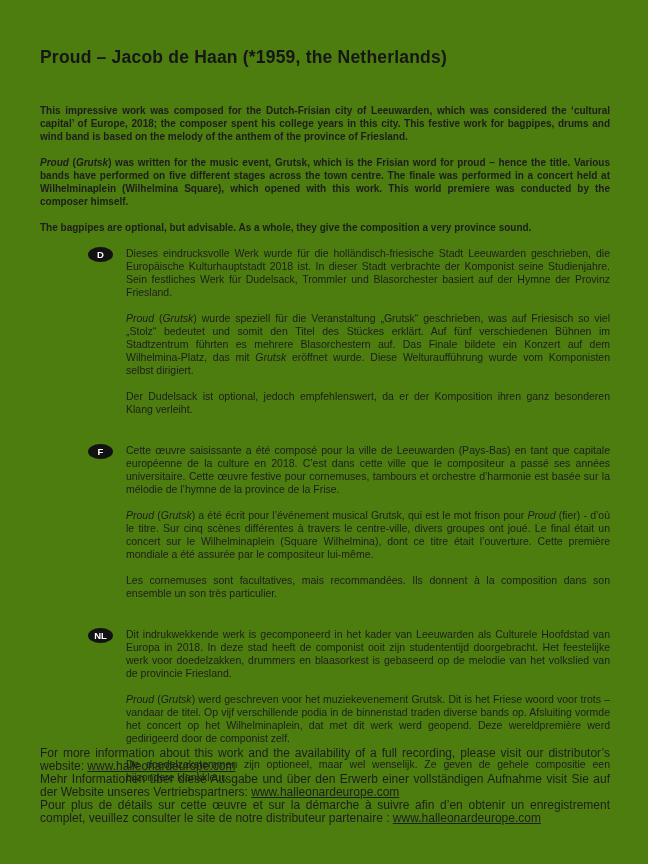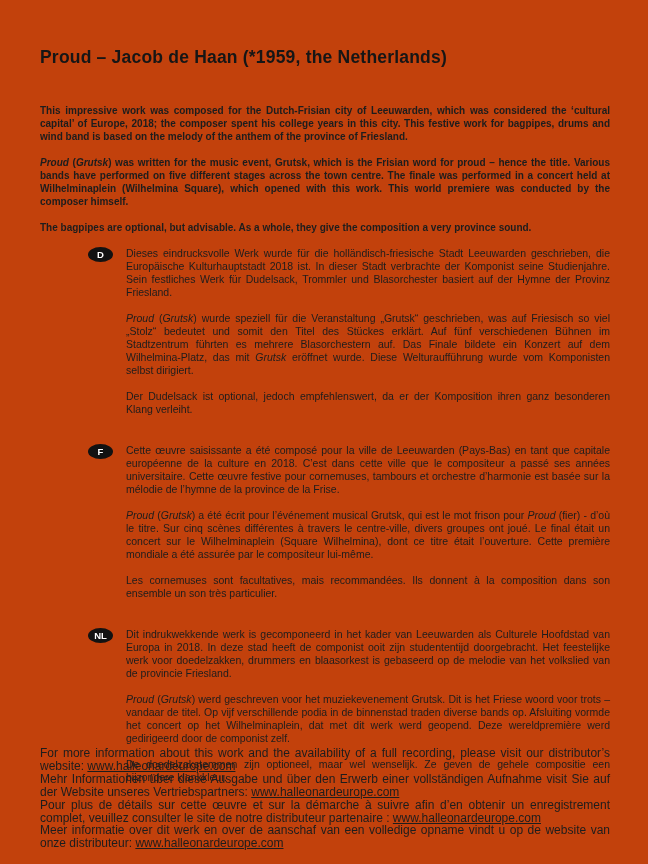--- a/index.html
+++ b/index.html
@@ -1,21 +1,21 @@
 <!DOCTYPE html>
 <html><head>
 <meta charset="utf-8">
 <style>
   * { box-sizing: border-box; }
   html, body { margin: 0; padding: 0; background: #ffffff; }
   .page {
     position: relative;
     width: 648px;
     height: 864px;
-    background: #c2410c;
+    background: #4d7c0f;
     font-family: "Liberation Sans", sans-serif;
     color: #1d1d1d;
     overflow: hidden;
   }
   .content {
     padding: 46px 38px 0 40px;
   }
   .title {
     font-size: 17.5px;
     font-weight: bold;
@@ -124,15 +124,14 @@
         <p>De doedelzakstemmen zijn optioneel, maar wel wenselijk. Ze geven de gehele compositie een bijzondere klankkleur.</p>
       </div>
     </div>
 
   </div>
 
   <div class="footer">
     <p><span>For more information about this work and the availability of a full recording, please visit our distributor’s website: </span><span class="link">www.halleonardeurope.com</span></p>
     <p><span>Mehr Informationen über diese Ausgabe und über den Erwerb einer vollständigen Aufnahme visit Sie auf der Website unseres Vertriebspartners: </span><span class="link">www.halleonardeurope.com</span></p>
     <p><span>Pour plus de détails sur cette œuvre et sur la démarche à suivre afin d’en obtenir un enregistrement complet, veuillez consulter le site de notre distributeur partenaire : </span><span class="link">www.halleonardeurope.com</span></p>
-    <p><span>Meer informatie over dit werk en over de aanschaf van een volledige opname vindt u op de website van onze distributeur: </span><span class="link">www.halleonardeurope.com</span></p>
   </div>
 </div>
 
 </body></html>

